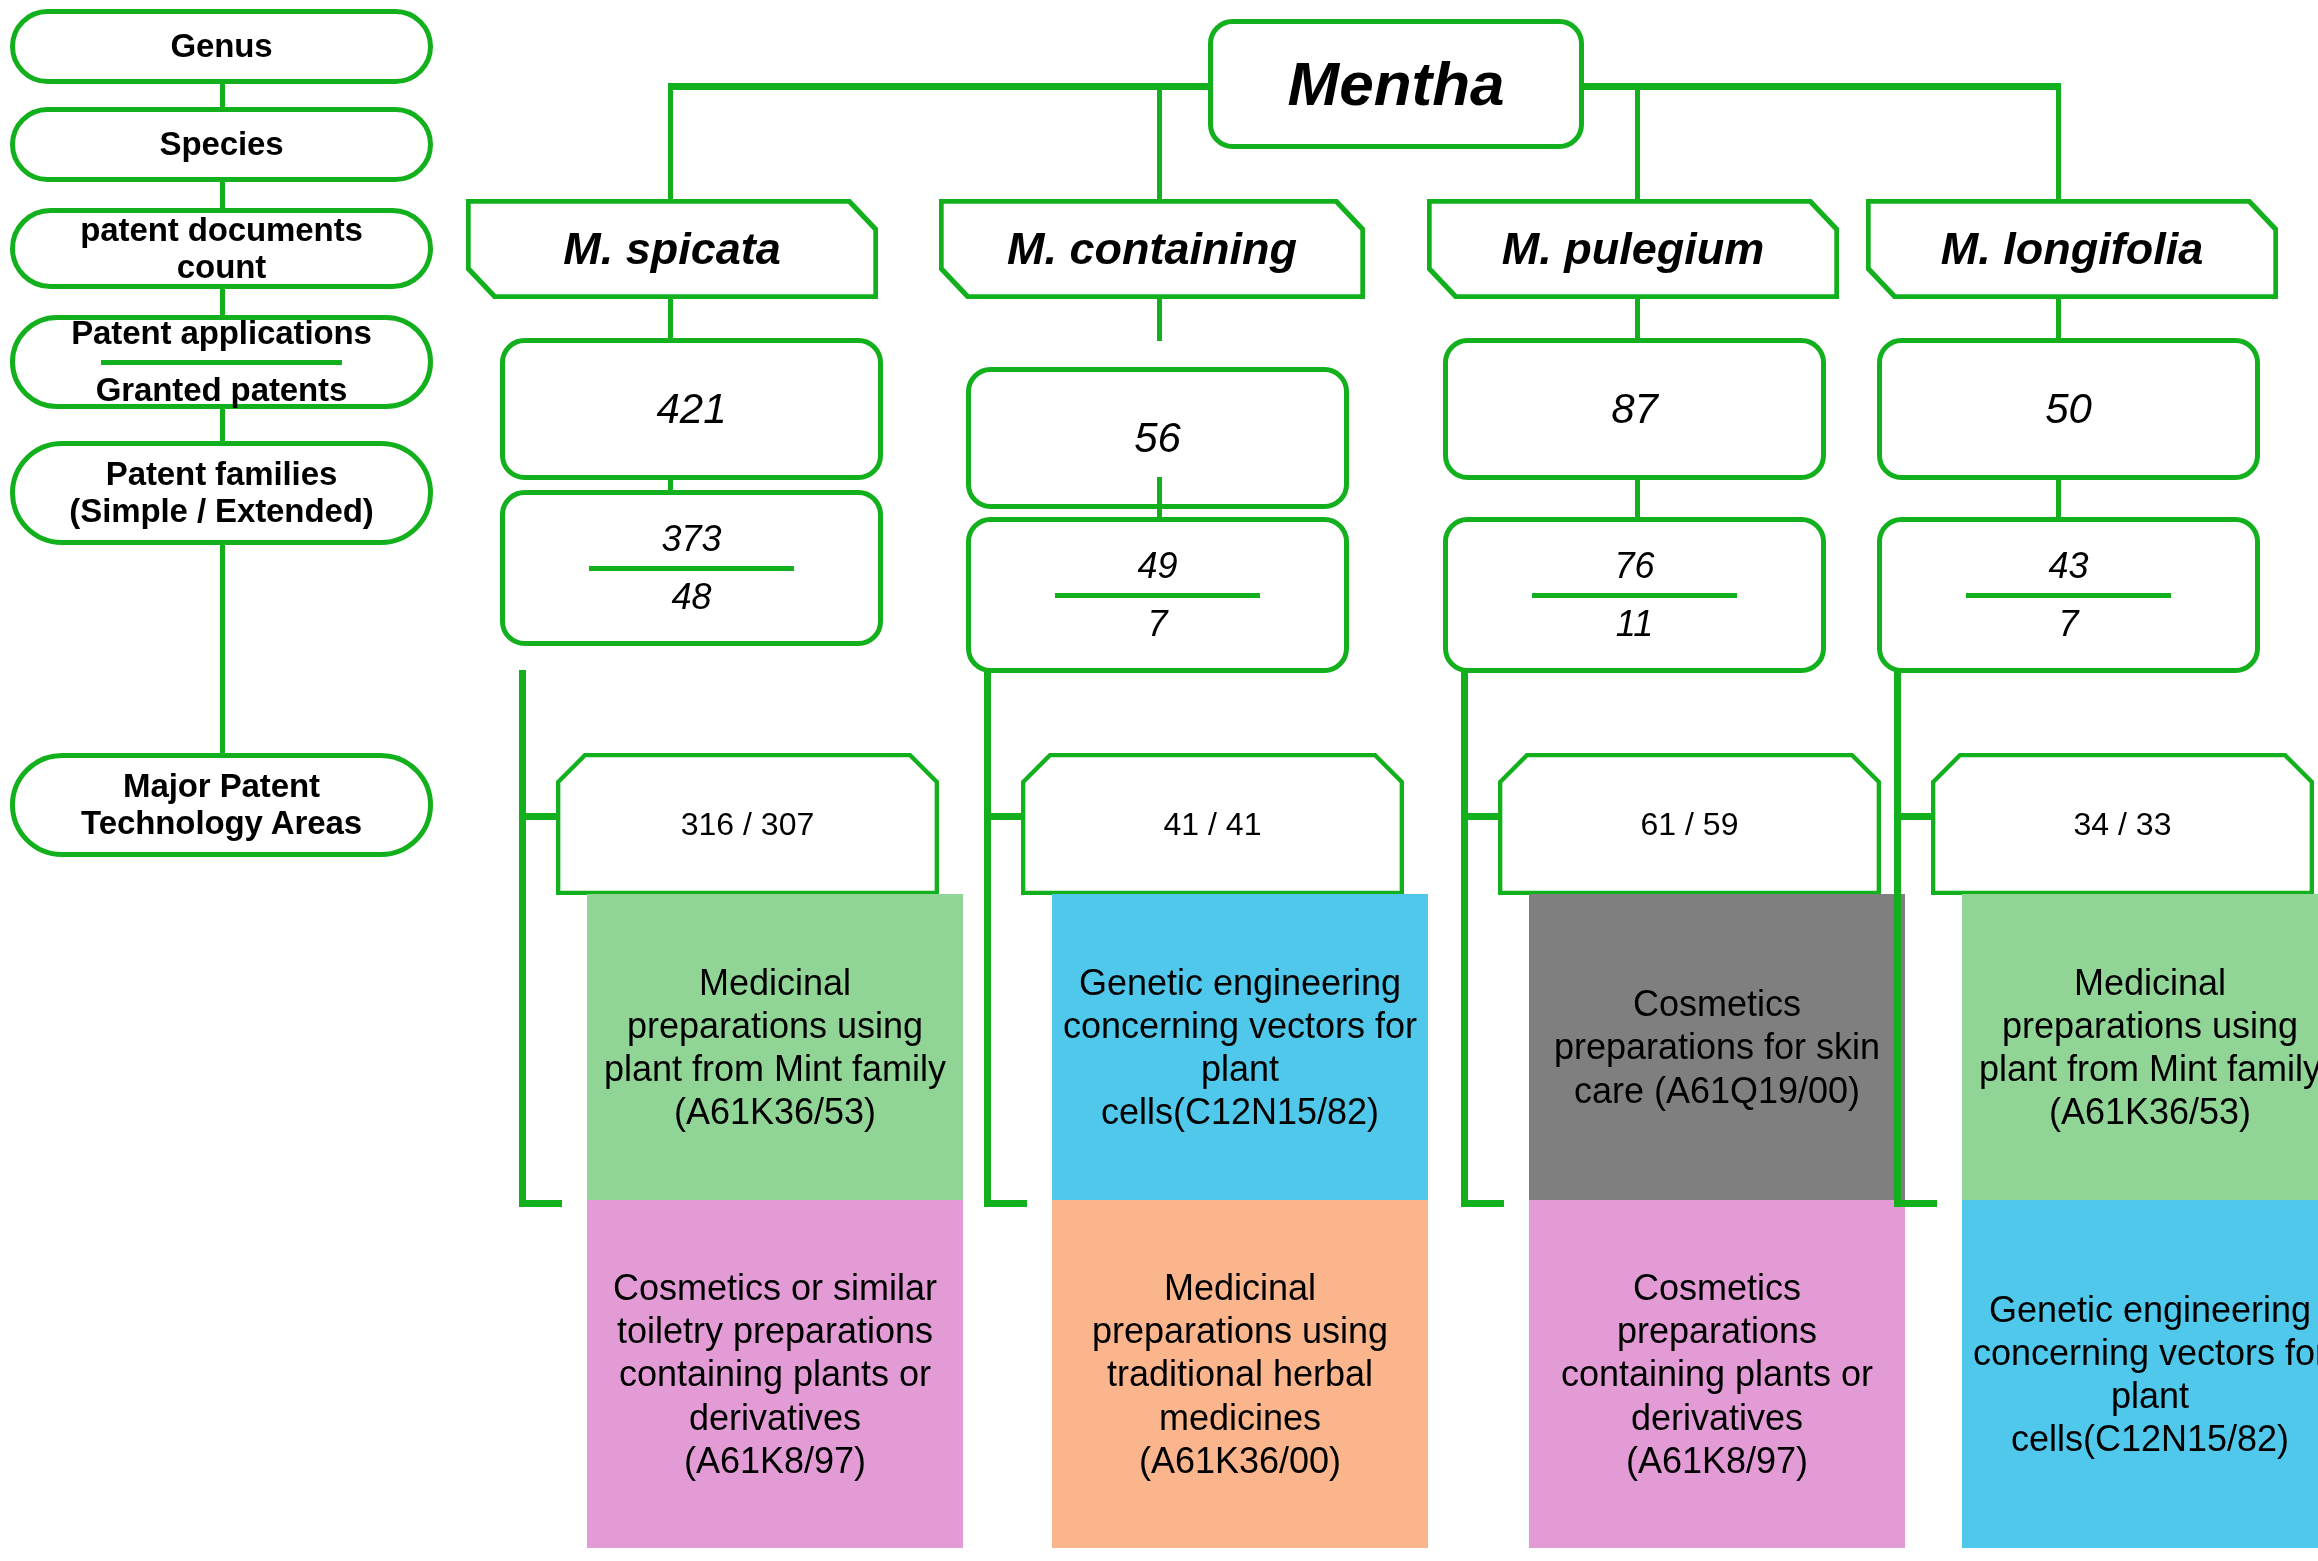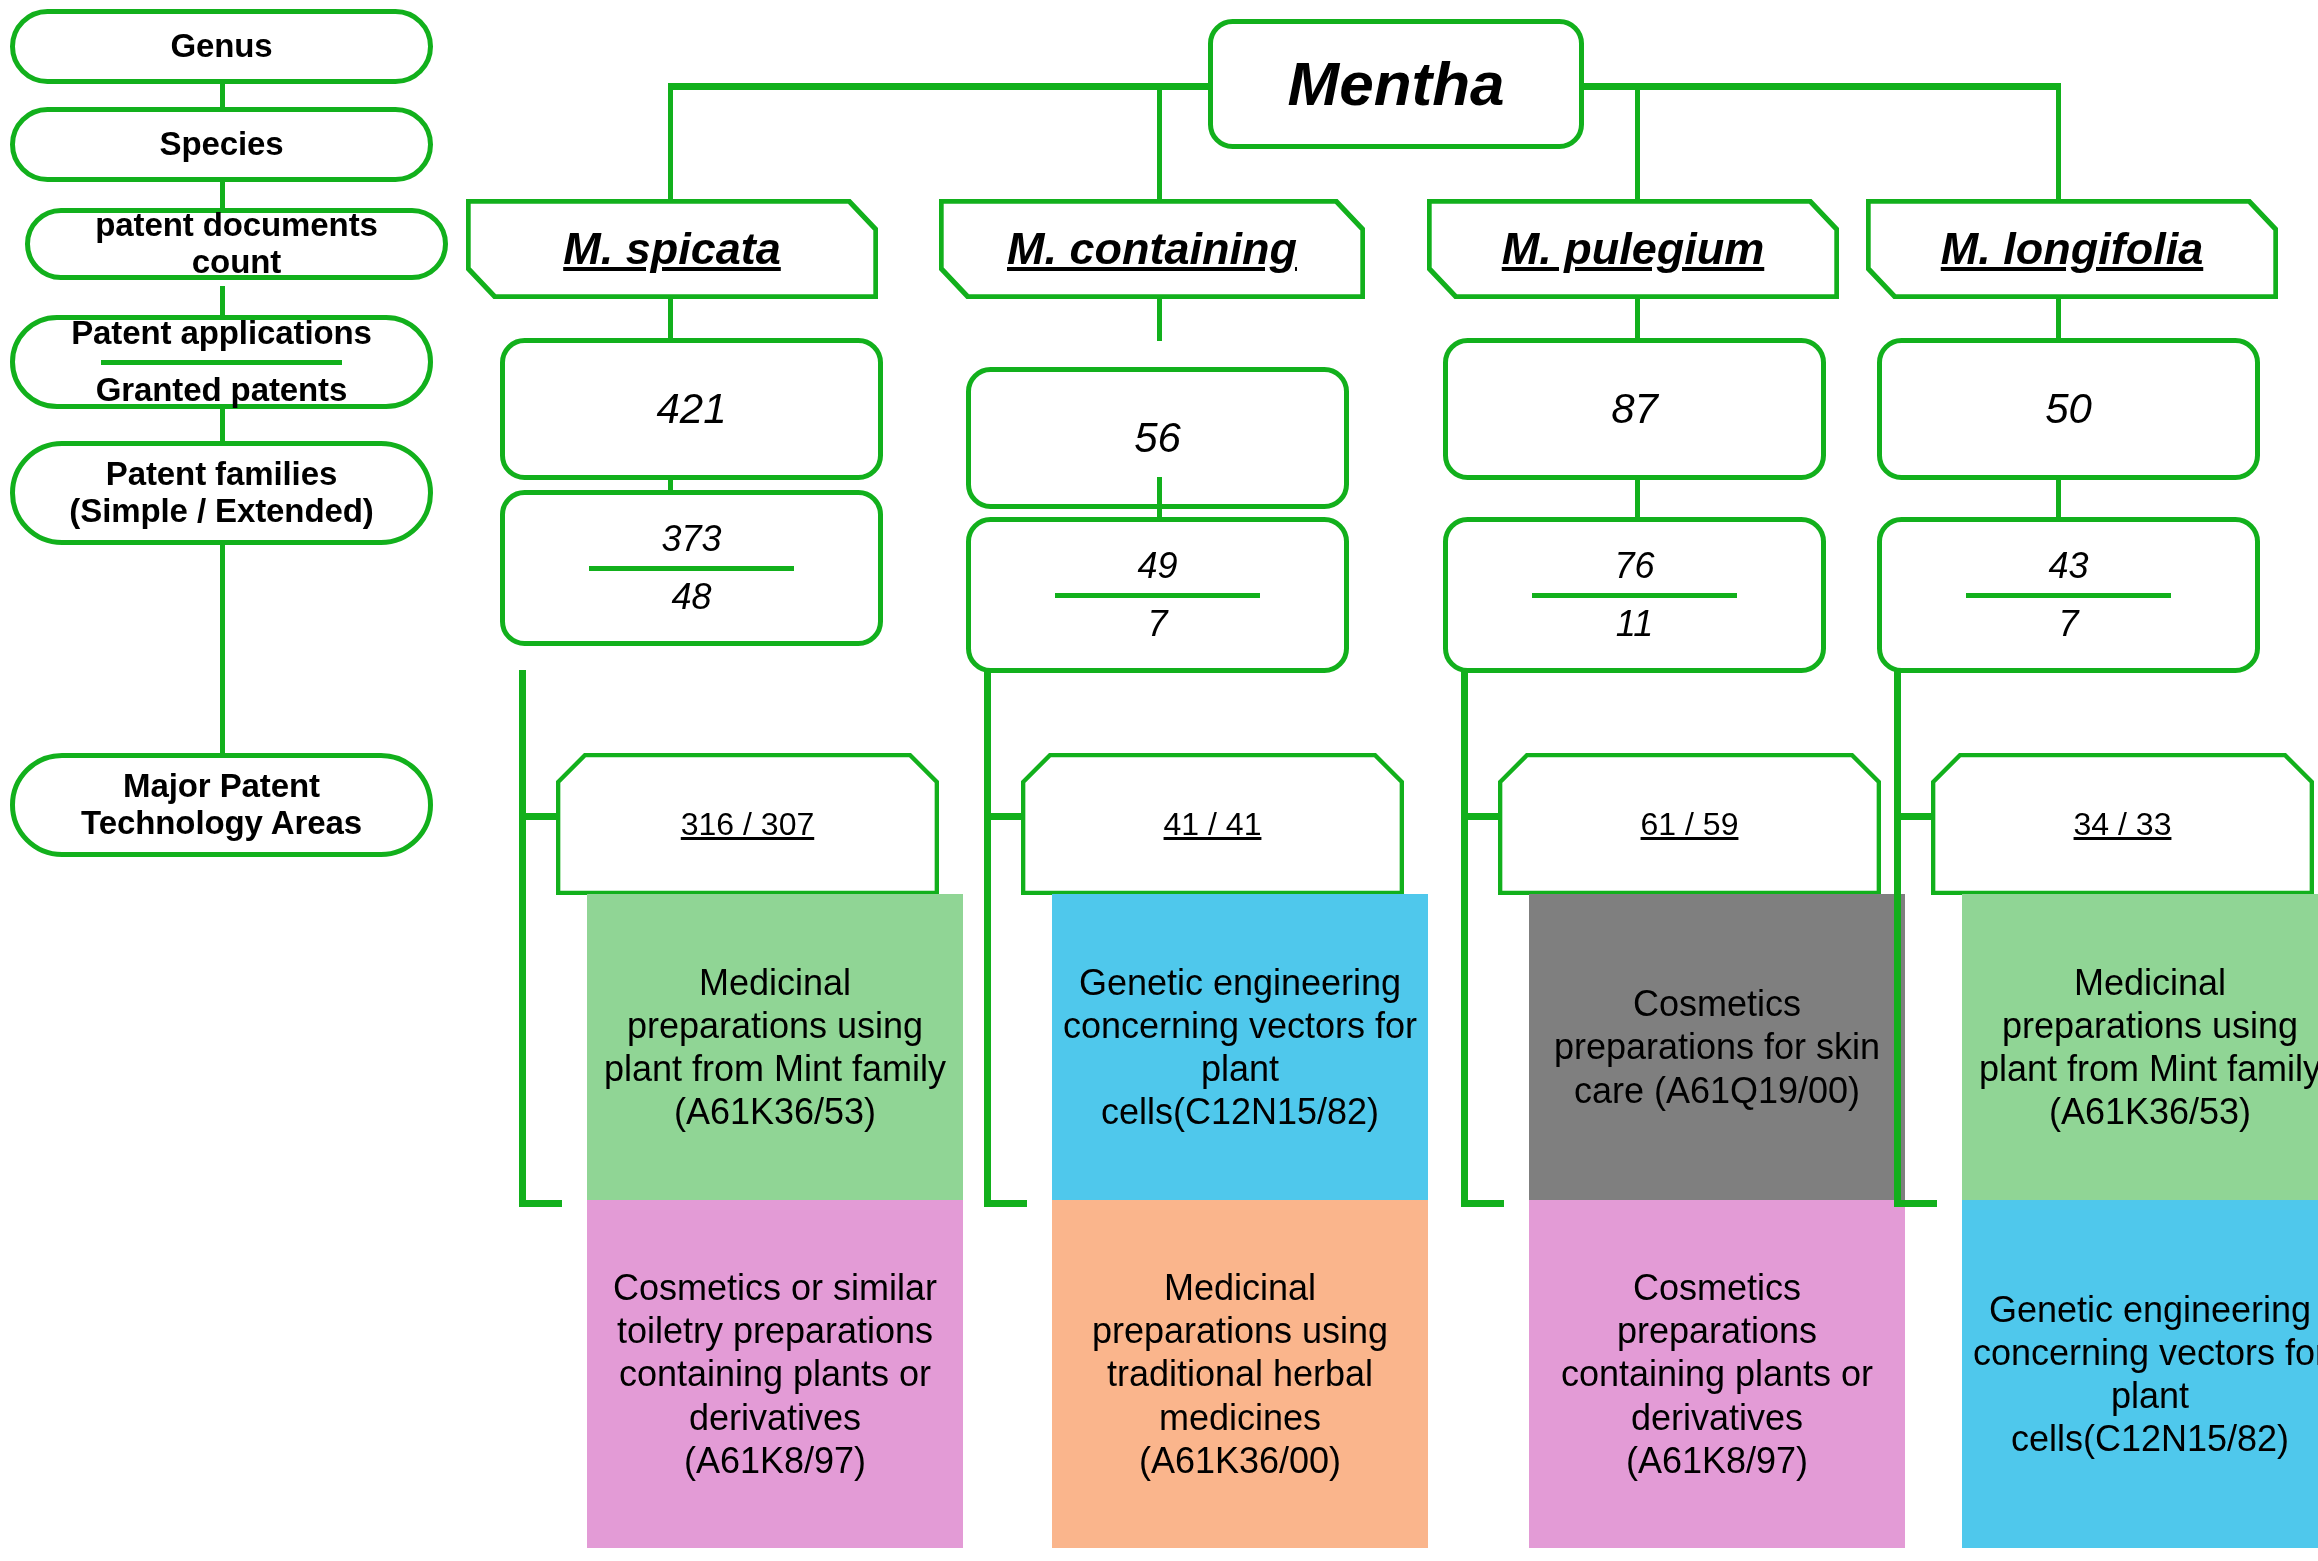--- a/index.html
+++ b/index.html
@@ -66,21 +66,21 @@
 
   
   .chamf{
     position:absolute;
     display:flex;
     align-items:center;
     justify-content:center;
     text-align:center;
   }
   .chamf svg{ position:absolute; inset:0; width:100%; height:100%; }
-  .chamf .txt{ position:relative; z-index:2;text-decoration:underline; }
+  .chamf .txt{ position:relative; z-index:2; }
 
   
   .tech{
     position:absolute;
     box-sizing:border-box;
     display:flex;
     align-items:center;
     justify-content:center;
     text-align:center;
     font-size:36px;
@@ -116,21 +116,21 @@
   </div>
 
   <div class="vline" style="left:220px; top:81px; height:29px;"></div>
 
   <div class="rbox pill lbl" style="left:10px; top:107px; width:423px; height:75px;">
     <span>Species</span>
   </div>
 
   <div class="vline" style="left:220px; top:179px; height:32px;"></div>
 
-  <div class="rbox pill lbl" style="left:25px; top:208px; width:423px; height:72px;">
+  <div class="rbox pill lbl" style="left:10px; top:208px; width:423px; height:81px;">
     <span style="display:block;max-width:311px;">patent documents count</span>
   </div>
 
   <div class="vline" style="left:220px; top:286px; height:32px;"></div>
 
   <div class="rbox pill" style="left:10px; top:315px; width:423px; height:94px;">
     <div class="frac lbl">
       <span>Patent applications</span>
       <div class="bar"></div>
       <span>Granted patents</span>

